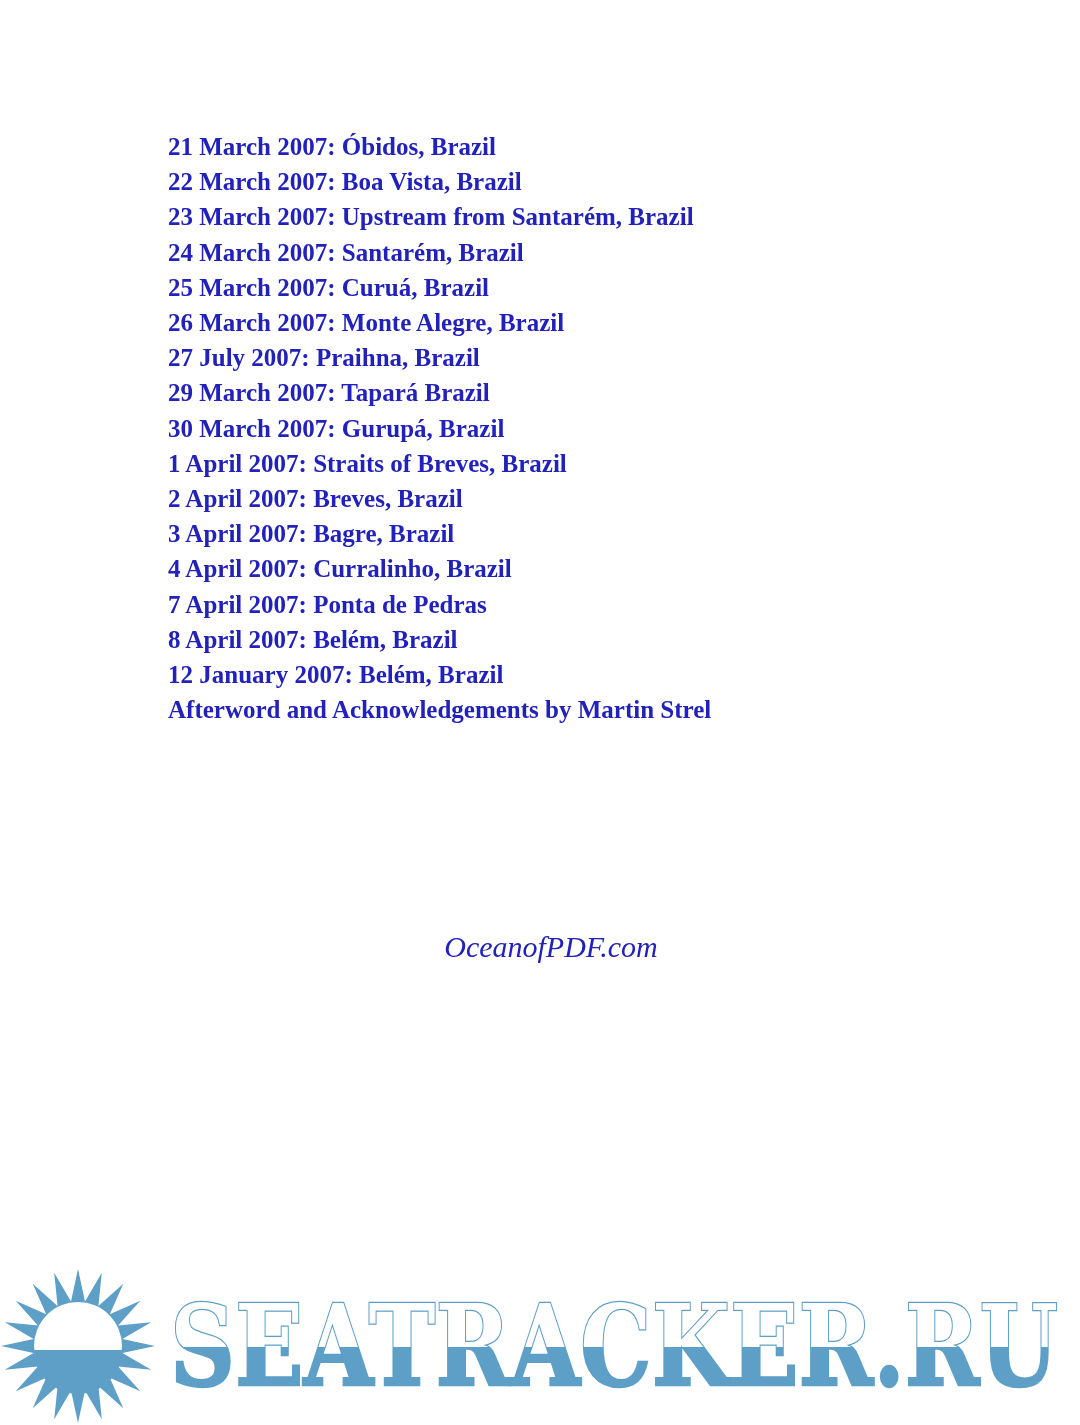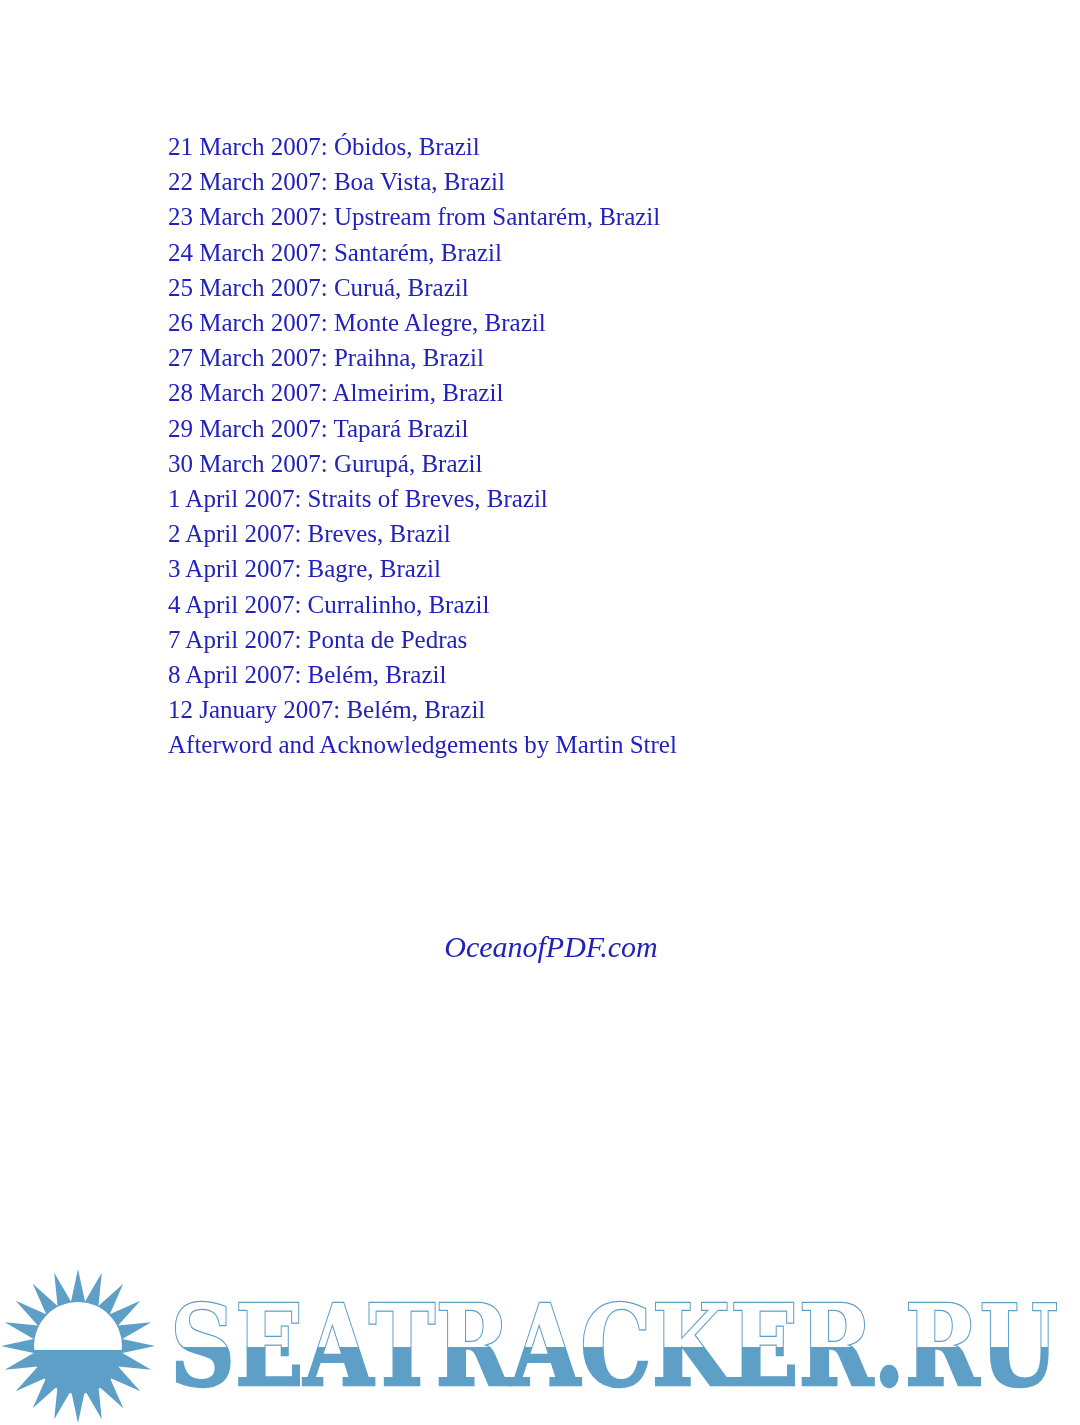--- a/index.html
+++ b/index.html
@@ -14,20 +14,21 @@
 
   
   .toc {
     position: absolute;
     left: 168px;
     top: 129px;
     color: #2222bb;
     font-size: 25px;
     line-height: 35.2px;
     white-space: nowrap;
+    font-weight: bold;
   }
   .toc-line { cursor: pointer; }
 
   
   .ocean {
     position: absolute;
     top: 929px;
     left: 0;
     width: 100%;
     text-align: center;
@@ -60,22 +61,21 @@
 
 <div class="page">
 
   <div class="toc">
     <div class="toc-line">21 March 2007: Óbidos, Brazil</div>
     <div class="toc-line">22 March 2007: Boa Vista, Brazil</div>
     <div class="toc-line">23 March 2007: Upstream from Santarém, Brazil</div>
     <div class="toc-line">24 March 2007: Santarém, Brazil</div>
     <div class="toc-line">25 March 2007: Curuá, Brazil</div>
     <div class="toc-line">26 March 2007: Monte Alegre, Brazil</div>
-    <div class="toc-line">27 March 2007: Praihna, Brazil</div>
-    <div class="toc-line">28 March 2007: Almeirim, Brazil</div>
+    <div class="toc-line">27 July 2007: Praihna, Brazil</div>
     <div class="toc-line">29 March 2007: Tapará Brazil</div>
     <div class="toc-line">30 March 2007: Gurupá, Brazil</div>
     <div class="toc-line">1 April 2007: Straits of Breves, Brazil</div>
     <div class="toc-line">2 April 2007: Breves, Brazil</div>
     <div class="toc-line">3 April 2007: Bagre, Brazil</div>
     <div class="toc-line">4 April 2007: Curralinho, Brazil</div>
     <div class="toc-line">7 April 2007: Ponta de Pedras</div>
     <div class="toc-line">8 April 2007: Belém, Brazil</div>
     <div class="toc-line">12 January 2007: Belém, Brazil</div>
     <div class="toc-line">Afterword and Acknowledgements by Martin Strel</div>

